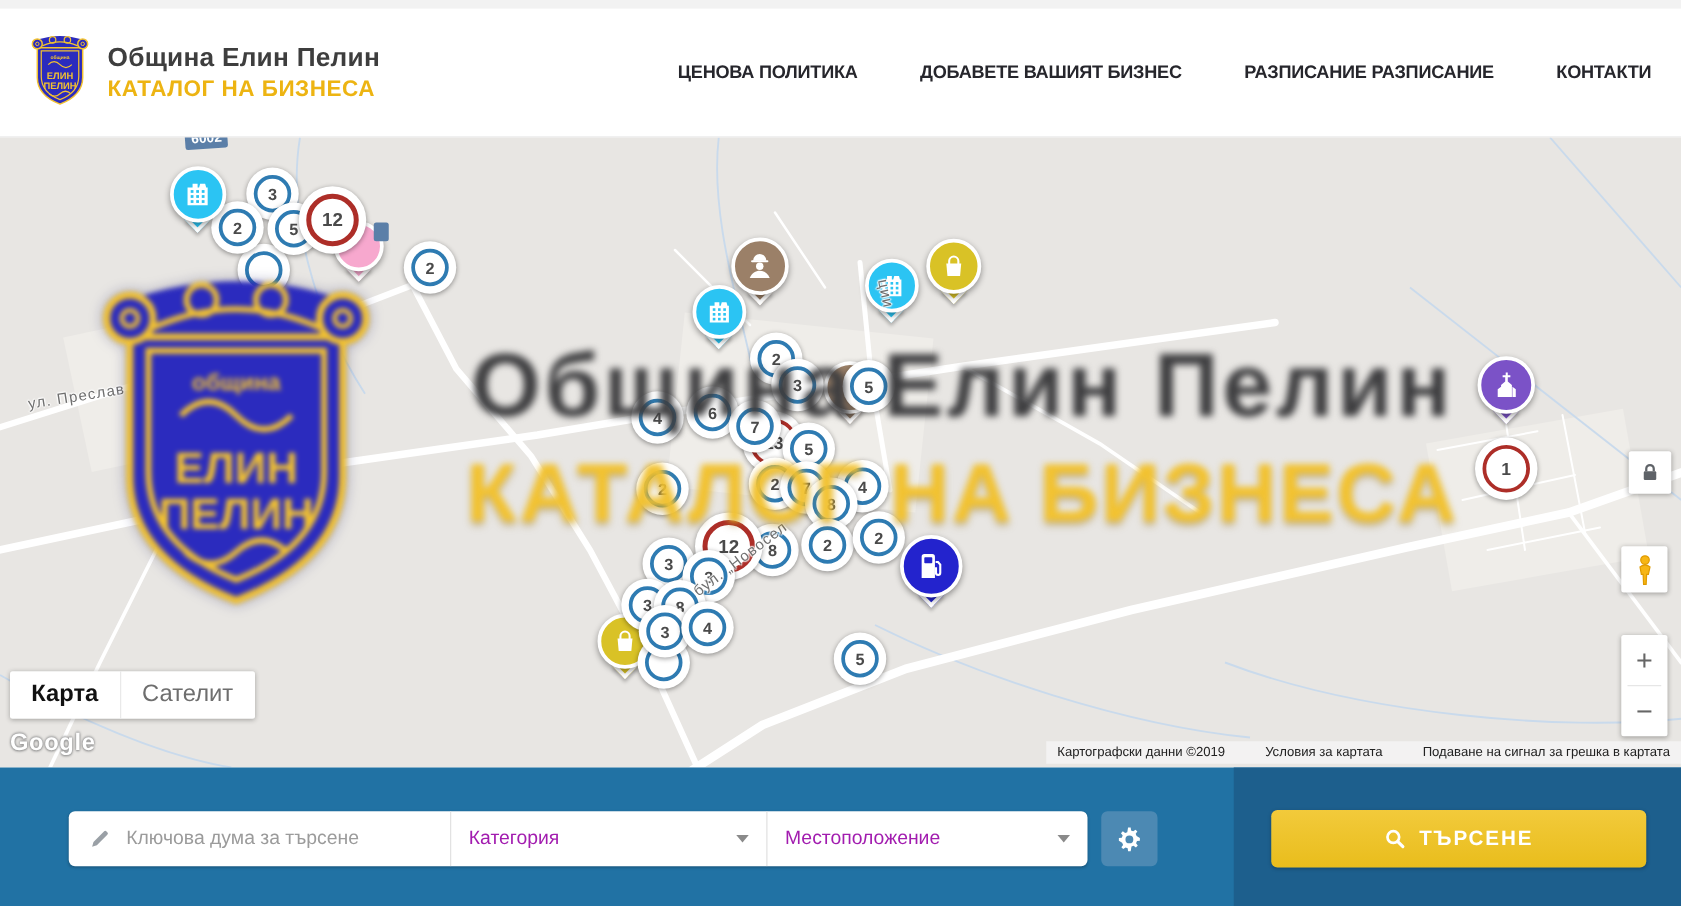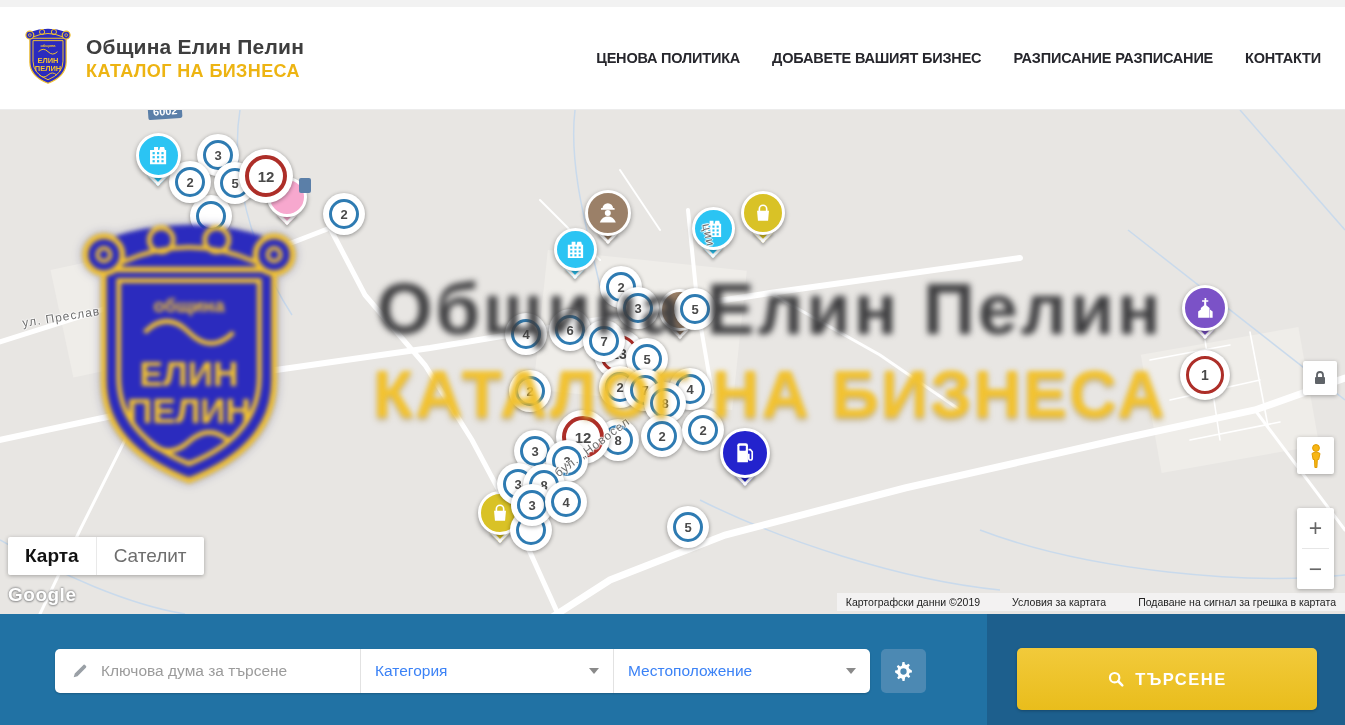--- a/index.html
+++ b/index.html
@@ -5,21 +5,21 @@
   * { margin:0; padding:0; box-sizing:border-box; }
   html,body { width:1345px; height:725px; overflow:hidden; font-family:"Liberation Sans", sans-serif; background:#fff; }
 
   
   .top-strip { height:7px; background:#f2f2f2; }
   header { position:relative; height:103px; background:#fff; display:flex; align-items:center; border-bottom:1px solid #ececec; }
   .brand { display:flex; align-items:center; margin-left:24px; cursor:pointer; }
   .brand-logo { width:48px; height:60px; margin-right:14px; }
   .brand-text .line1 { font-size:21px; font-weight:700; color:#3e3e3e; letter-spacing:.2px; }
   .brand-text .line2 { font-size:18px; font-weight:700; color:#edb412; letter-spacing:.4px; margin-top:2px; }
-  nav { margin-left:auto; margin-right:24px; display:flex; gap:32px;text-align:right; }
+  nav { margin-left:auto; margin-right:24px; display:flex; gap:50px;text-align:right; }
   nav a { font-size:14.5px; font-weight:700; color:#26262c; text-decoration:none; letter-spacing:-.2px; cursor:pointer; }
 
   
   .map { position:relative; width:1345px; height:504px; background:#e8e6e3; overflow:hidden; }
   .map svg.roads { position:absolute; inset:0; z-index:0; }
   .road-street { position:absolute; z-index:1; font-size:12px; color:#6f6f6f; letter-spacing:1px; white-space:nowrap;
     text-shadow:-1px 0 1px #fff,1px 0 1px #fff,0 1px 1px #fff,0 -1px 1px #fff; }
   .road-badge { position:absolute; z-index:1; background:#5b7fa8; color:#fff; font-size:11px; font-weight:700;
     padding:1px 5px; border-radius:2px; white-space:nowrap; min-height:15px; }
 
@@ -67,25 +67,25 @@
   .search-bar .dark-side { position:absolute; left:987px; top:0; right:0; bottom:0; background:#1d5f8d; }
   .inp-group { position:absolute; left:55px; top:35px; width:815px; height:44px; background:#fff; border-radius:5px;
     display:flex; box-shadow:0 1px 2px rgba(0,0,0,.2); overflow:hidden; }
   .seg { display:flex; align-items:center; }
   .seg-kw { width:305px; padding:0 14px 0 16px; gap:12px; }
   .seg-kw input { border:none; outline:none; flex:1; font-size:15.5px; color:#444; font-family:inherit; min-width:0; }
   .seg-kw input::placeholder { color:#9b9b9b; }
   .seg-dd { border-left:1px solid #e2e2e2; padding:0 14px; justify-content:space-between; cursor:pointer; }
   .seg-cat { width:253px; }
   .seg-loc { width:257px; }
-  .seg-dd .dd-label { font-size:15.5px; color:#3b82f6;text-align:center; }
+  .seg-dd .dd-label { font-size:15.5px; color:#a21caf;text-align:center; }
   .chev { width:0; height:0; border-left:5px solid transparent; border-right:5px solid transparent; border-top:6px solid #8a8a8a; }
   .gear-btn { position:absolute; left:881px; top:35px; width:45px; height:44px; background:#4c89b3; border-radius:5px;
     display:flex; align-items:center; justify-content:center; cursor:pointer; }
-  .search-btn { position:absolute; left:1017px; top:34px; width:300px; height:62px; border:none; border-radius:5px;
+  .search-btn { position:absolute; left:1017px; top:34px; width:300px; height:46px; border:none; border-radius:5px;
     background:linear-gradient(#f2ca3b,#e9bd1c); color:#fff; font-size:16.5px; font-weight:700; letter-spacing:1.5px;
     display:flex; align-items:center; justify-content:center; gap:10px; cursor:pointer; font-family:inherit;
     box-shadow:0 1px 3px rgba(0,0,0,.25); }
 </style>
 </head>
 <body>
 
 <svg width="0" height="0" style="position:absolute">
   <symbol id="shield" viewBox="0 0 120 152">
     <path d="M14 10 Q60 -6 106 10 V34 H14 Z" fill="#2b2bbe"></path>

